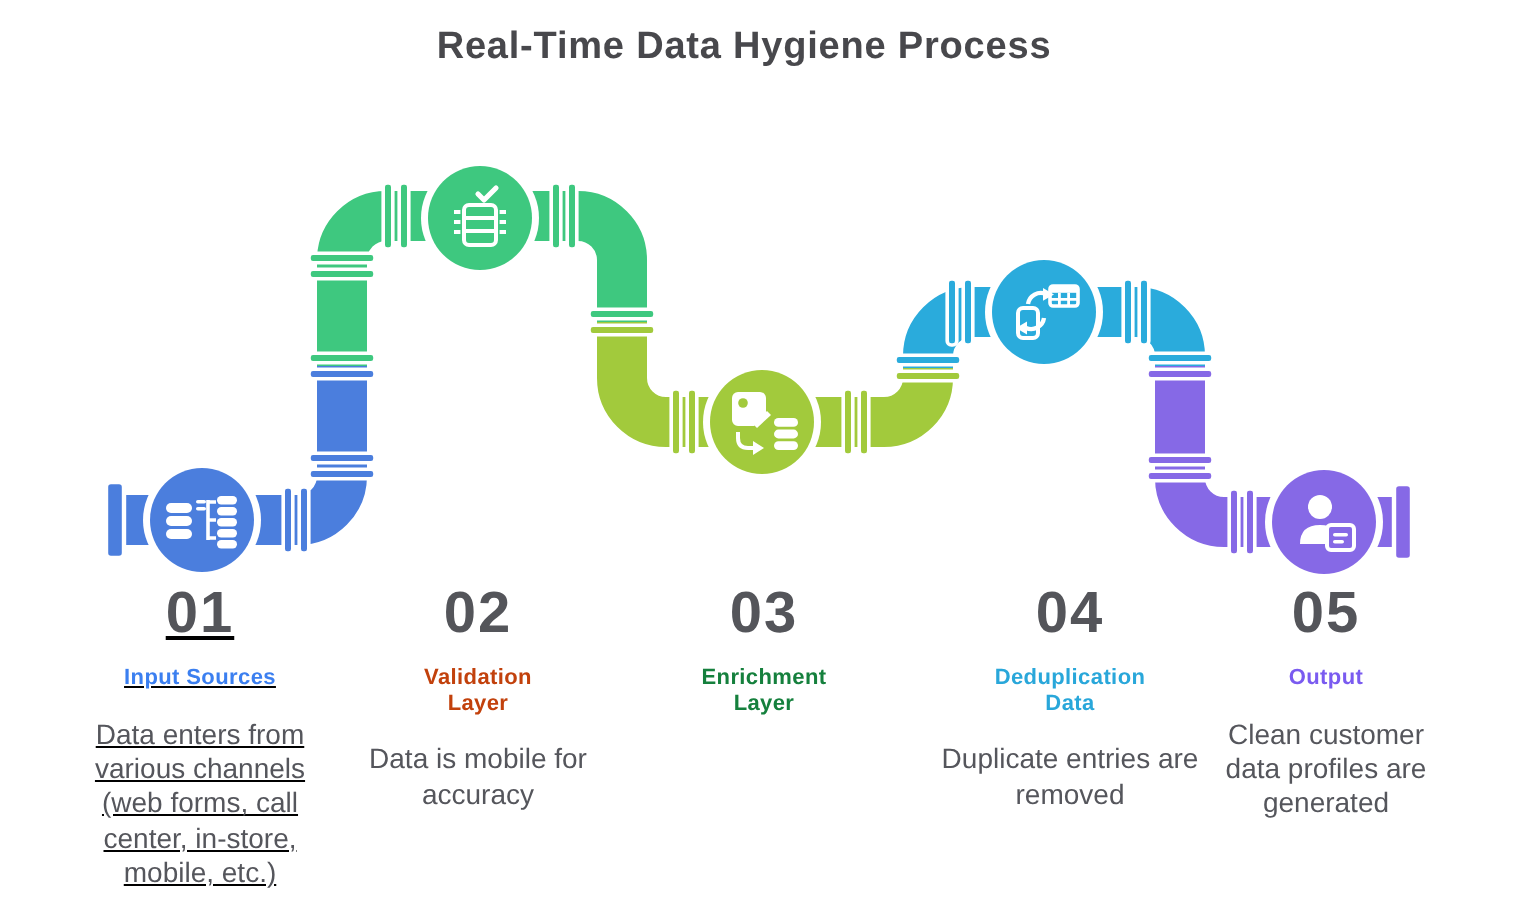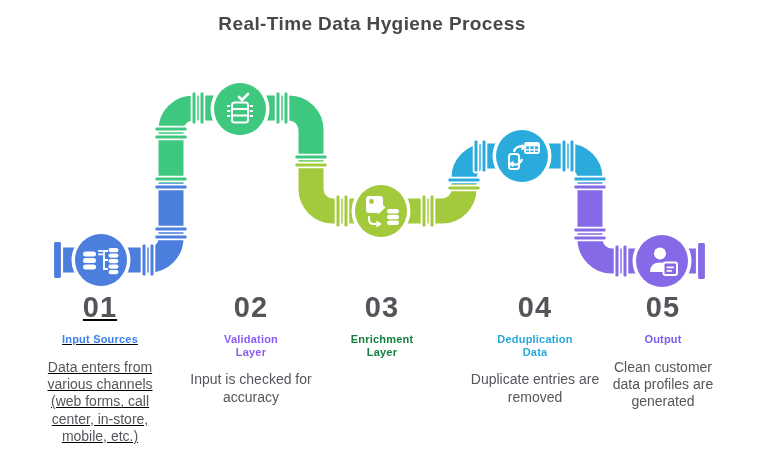--- a/index.html
+++ b/index.html
@@ -16,25 +16,25 @@
   .step-number{font-size:29px;font-weight:600;color:#54555a;letter-spacing:1px;line-height:1.1;}
   .step-heading{
     margin-top:9px;font-size:11px;font-weight:700;line-height:1.16;
     white-space:pre-line;letter-spacing:.2px;
   }
   .step-desc{
     margin-top:13px;font-size:14px;font-weight:500;color:#55565c;line-height:1.24;
     white-space:pre-line;
   }
   .s1 .step-heading{color:#3b7ff0;}
-  .s2 .step-heading{color:#8b5cf6;}
+  .s2 .step-heading{color:#c2410c;}
   .s3 .step-heading{color:#15803d;}
   .s4 .step-heading{color:#29a7da;}
   .s5 .step-heading{color:#7a5bf0;}
-  .c1{left:23px;text-decoration:underline;} .c2{left:174px;} .c3{left:305px;} .c4{left:458px;} .c5{left:586px;}
+  .c1{left:23px;text-decoration:underline;} .c2{left:162px;} .c3{left:305px;} .c4{left:458px;} .c5{left:586px;}
 </style>
 </head>
 <body>
 
 <div class="canvas">
 
   <div class="title">Real-Time Data Hygiene Process</div>
 
   <svg class="diagram" width="768" height="460" viewBox="0 0 768 460">
 
@@ -182,21 +182,21 @@
     <div class="step-desc">Data enters from
 various channels
 (web forms, call
 center, in-store,
 mobile, etc.)</div>
   </div>
   <div class="step s2 c2">
     <div class="step-number">02</div>
     <div class="step-heading">Validation
 Layer</div>
-    <div class="step-desc">Input is checked for
+    <div class="step-desc">Data is mobile for
 accuracy</div>
   </div>
   <div class="step s3 c3">
     <div class="step-number">03</div>
     <div class="step-heading">Enrichment
 Layer</div>
   </div>
   <div class="step s4 c4">
     <div class="step-number">04</div>
     <div class="step-heading">Deduplication

